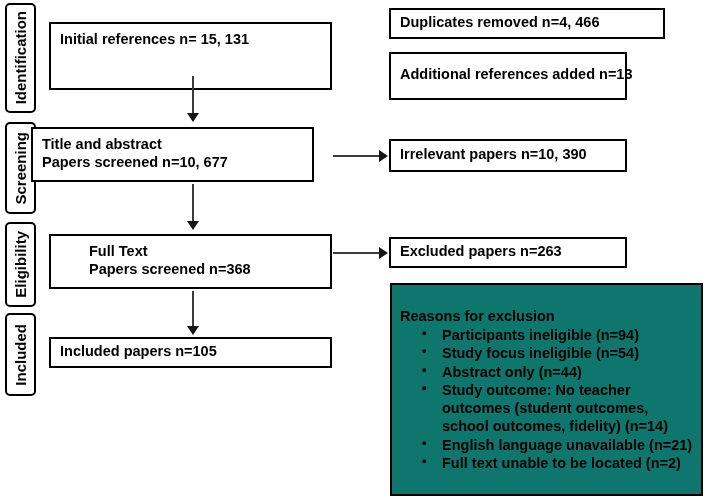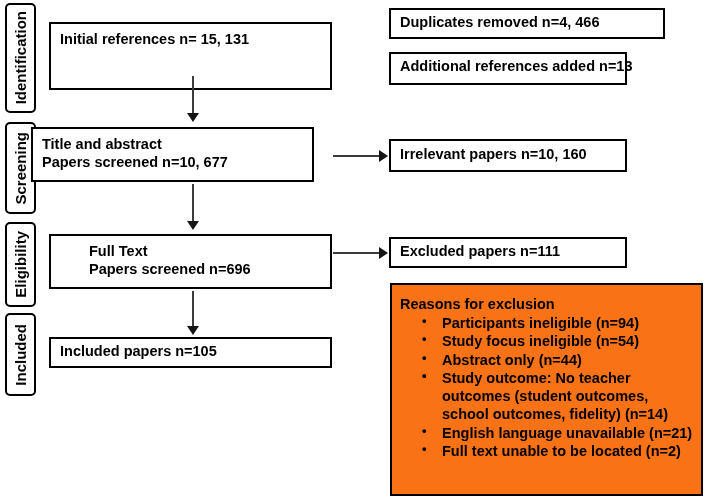--- a/index.html
+++ b/index.html
@@ -52,23 +52,23 @@
     font-size: 14.5px;
     font-weight: bold;
     line-height: 1.22;
     white-space: nowrap;
   }
 
   
   .reasons-box {
     position: absolute;
     border: 2.5px solid #000000;
-    background: #f97316;
+    background: #0f766e;
     box-sizing: border-box;
-    padding: 10px 6px 4px 8px;
+    padding: 22px 6px 4px 8px;
   }
   .reasons-title {
     font-size: 14.5px;
     font-weight: bold;
     line-height: 1.25;
     margin-bottom: 1px;
   }
   .reasons-list {
     list-style: none;
     margin: 0;
@@ -143,41 +143,41 @@
     <div class="line">Initial references n= 15, 131</div>
   </div>
 
   <div class="flow-box" style="left:31px; top:127px; width:283px; height:55px;">
     <div class="line">Title and abstract</div>
     <div class="line">Papers screened n=10, 677</div>
   </div>
 
   <div class="flow-box" style="left:49px; top:234px; width:283px; height:55px;padding-left:38px;">
     <div class="line">Full Text</div>
-    <div class="line">Papers screened n=696</div>
+    <div class="line">Papers screened n=368</div>
   </div>
 
   <div class="flow-box" style="left:49px; top:337px; width:283px; height:31px; padding-top:4px;">
     <div class="line">Included papers n=105</div>
   </div>
 
   <div class="flow-box" style="left:389px; top:8px; width:276px; height:31px; padding-top:4px;">
     <div class="line">Duplicates removed n=4, 466</div>
   </div>
 
-  <div class="flow-box" style="left:389px; top:52px; width:238px; height:33px; padding-top:4px;">
+  <div class="flow-box" style="left:389px; top:52px; width:238px; height:48px; padding-top:12px;">
     <div class="line">Additional references added n=13</div>
   </div>
 
   <div class="flow-box" style="left:389px; top:139px; width:238px; height:33px; padding-top:5px;">
-    <div class="line">Irrelevant papers n=10, 160</div>
+    <div class="line">Irrelevant papers n=10, 390</div>
   </div>
 
   <div class="flow-box" style="left:389px; top:237px; width:238px; height:31px; padding-top:4px;">
-    <div class="line">Excluded papers n=111</div>
+    <div class="line">Excluded papers n=263</div>
   </div>
 
   <div class="reasons-box" style="left:390px; top:283px; width:313px; height:213px;">
     <div class="reasons-title">Reasons for exclusion</div>
     <ul class="reasons-list">
       <li>
         <span class="bullet">•</span>
         <span>Participants ineligible (n=94)</span>
       </li>
       <li>

